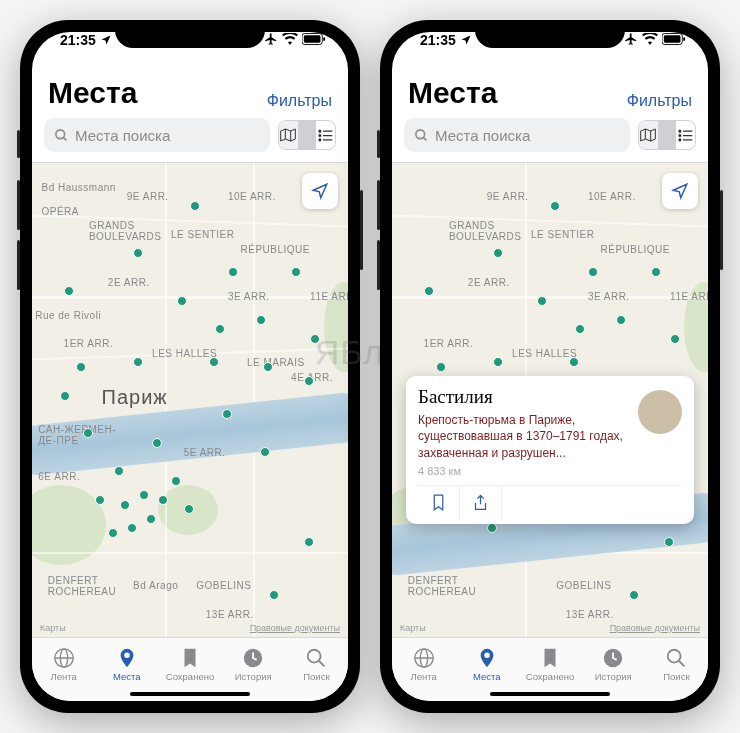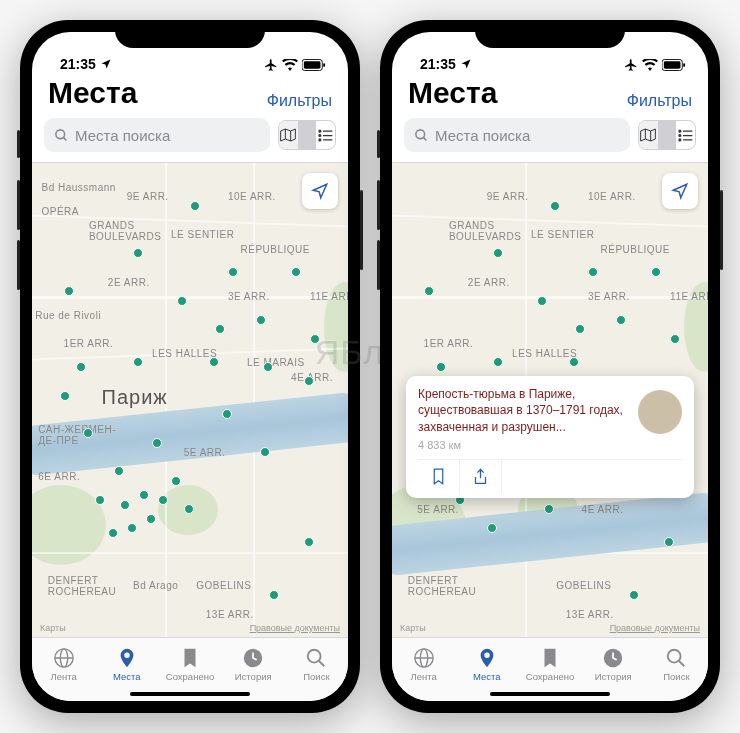--- a/index.html
+++ b/index.html
@@ -43,21 +43,21 @@
     border-radius: 38px;
     overflow: hidden;
     position: relative;
     display: flex;
     flex-direction: column;
   }
   .statusbar {
     height: 40px;
     display: flex;
     justify-content: space-between;
-    align-items: flex-end;
+    align-items: flex-start;
     padding: 0 22px 0 28px;
     font-size: 14px;
     font-weight: 600;
     position: relative;
     z-index: 50;
   }
   .sb-left { display:flex; align-items:center; gap:4px; }
   .sb-right { display:flex; align-items:center; gap:4px; }
   .sb-right svg { display:block; }
   .header {
@@ -479,20 +479,21 @@
         <div class="dot" style="top:42%;left:14%"></div>
       <div class="dot" style="top:70%;left:20%"></div>
         <div class="dot" style="top:72%;left:48%"></div>
       <div class="dot" style="top:76%;left:30%"></div>
         <div class="dot" style="top:79%;left:86%"></div>
       <div class="dot" style="top:90%;left:75%"></div>
 
       <div class="card">
         <div class="card-top">
           <div class="card-text">
+            <h3>Бастилия</h3>
             <p>Крепость-тюрьма в Париже, существовавшая в 1370–1791 годах, захваченная и разрушен...</p>
             <div class="dist">4 833 км</div>
           </div>
           <div class="card-img"></div>
         </div>
         <div class="card-actions">
           <div class="ic">
             <svg width="15" height="17" viewBox="0 0 24 28" fill="none" stroke="#2a5db0" stroke-width="2">
                 <path d="M5 2h14v24l-7-5-7 5V2z"></path>
               </svg>

